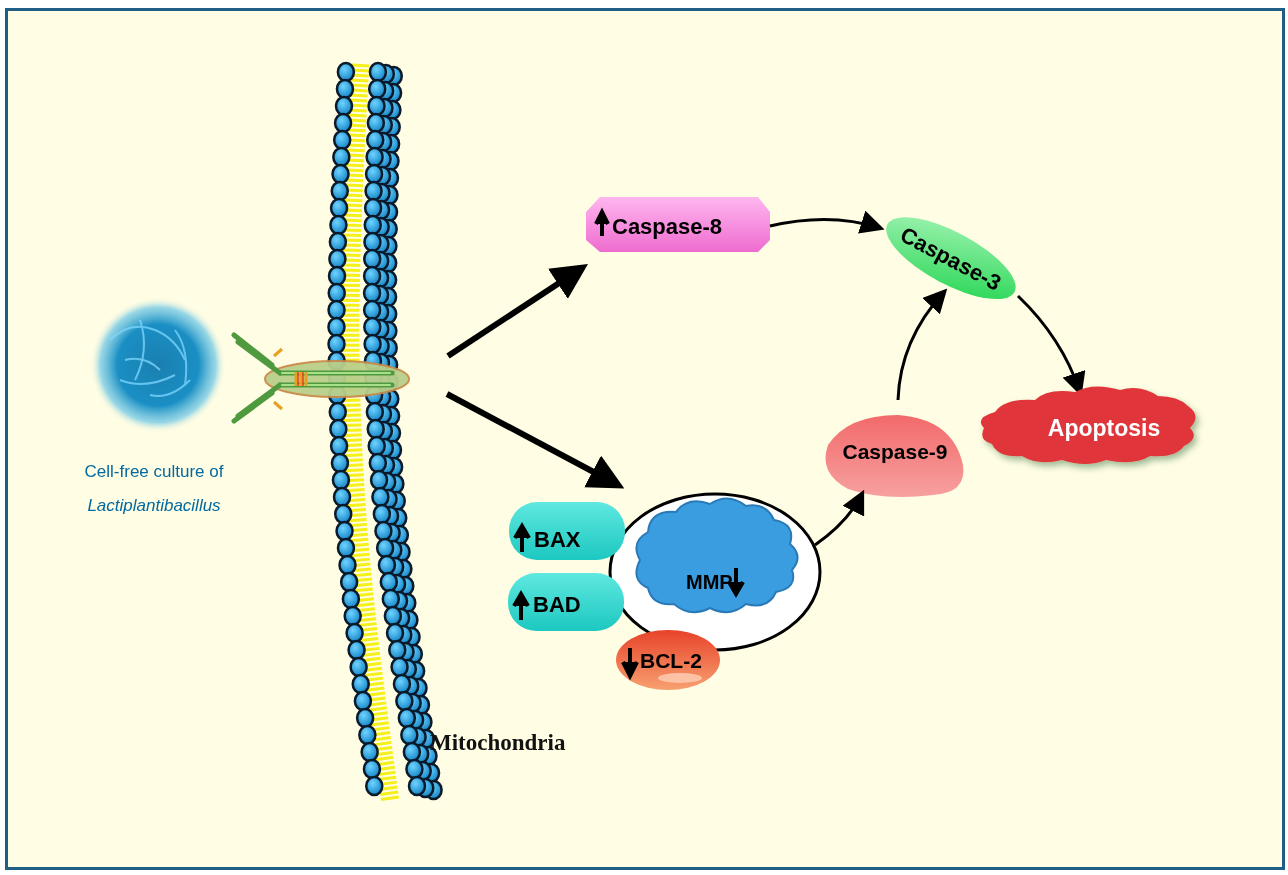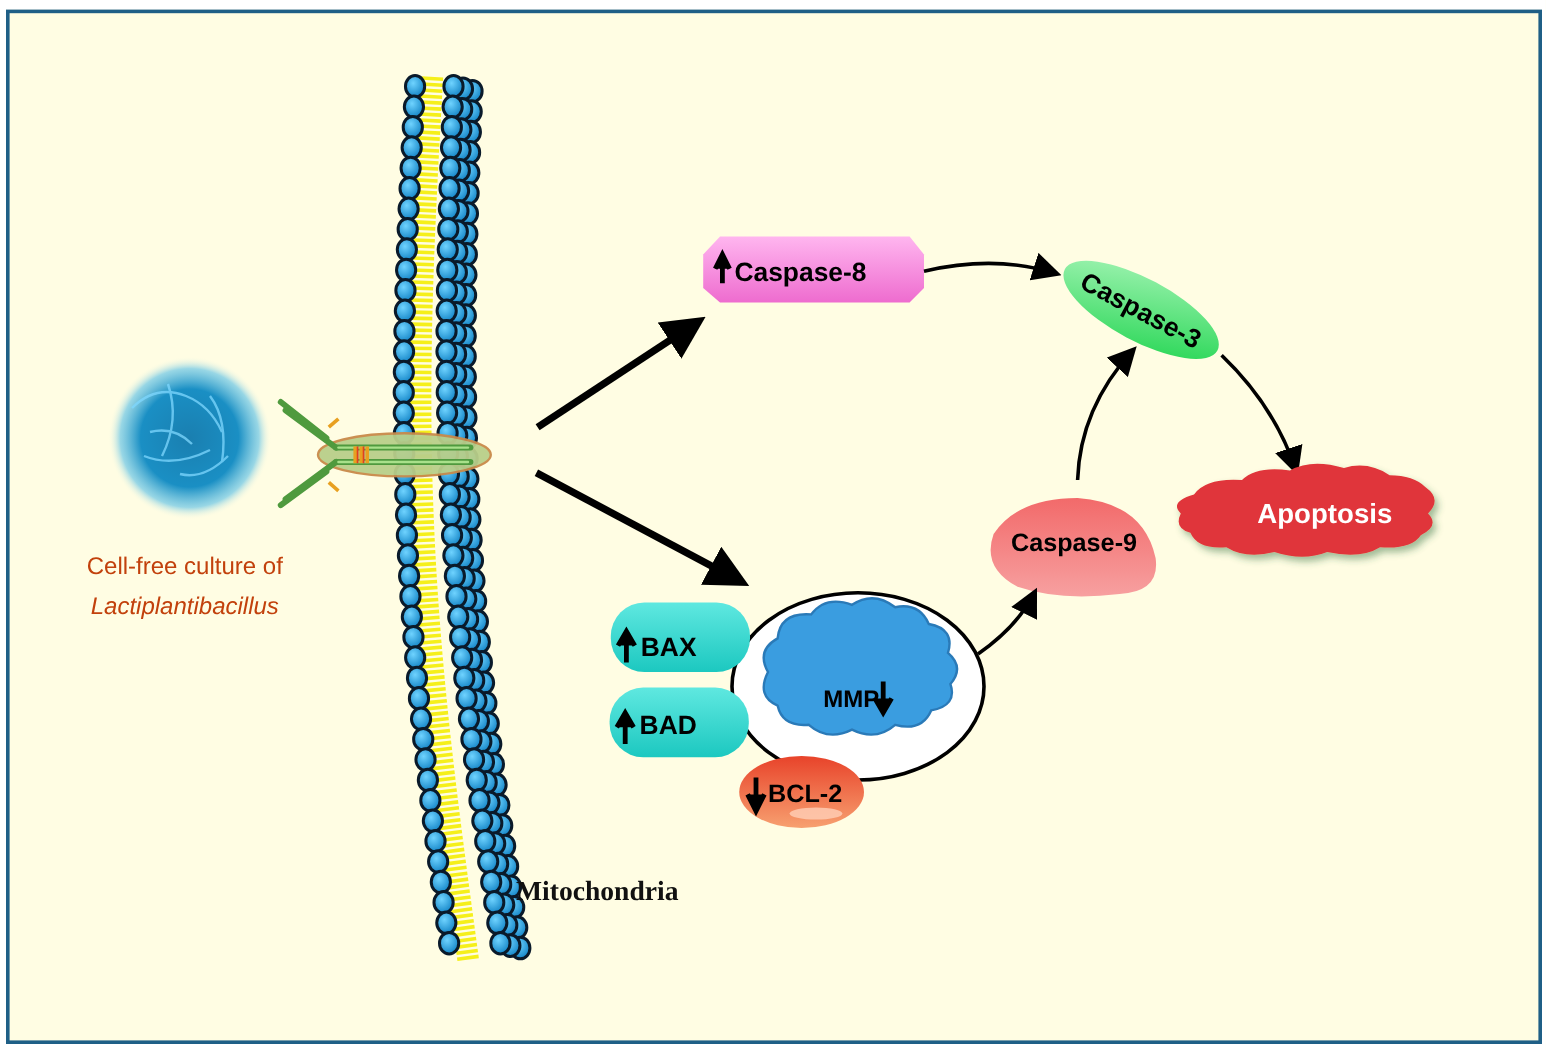--- a/index.html
+++ b/index.html
@@ -4,22 +4,22 @@
 <style>
   html, body { margin: 0; padding: 0; background: #ffffff; }
   body { width: 1288px; height: 875px; position: relative; overflow: hidden; }
   .frame {
     position: absolute; left: 5px; top: 8px; width: 1274px; height: 856px;
     border: 3px solid #1f5f86; background: #fffde3; box-sizing: content-box;
   }
   svg.canvas { position: absolute; left: 0; top: 0; }
   .caption {
     position: absolute; left: 20px; top: 455px; width: 268px;
-    font-family: "Liberation Sans", sans-serif; font-size: 20px; line-height: 34px;
-    color: #c2410c; text-align: center;
+    font-family: "Liberation Sans", sans-serif; font-size: 17px; line-height: 34px;
+    color: #0369a1; text-align: center;
   }
   .caption i { }
   .lbl-sans { font-family: "Liberation Sans", sans-serif; font-weight: bold; }
   .lbl-serif { font-family: "Liberation Serif", serif; font-weight: bold; }
 </style>
 </head>
 <body>
 
 <div class="frame"></div>
 

